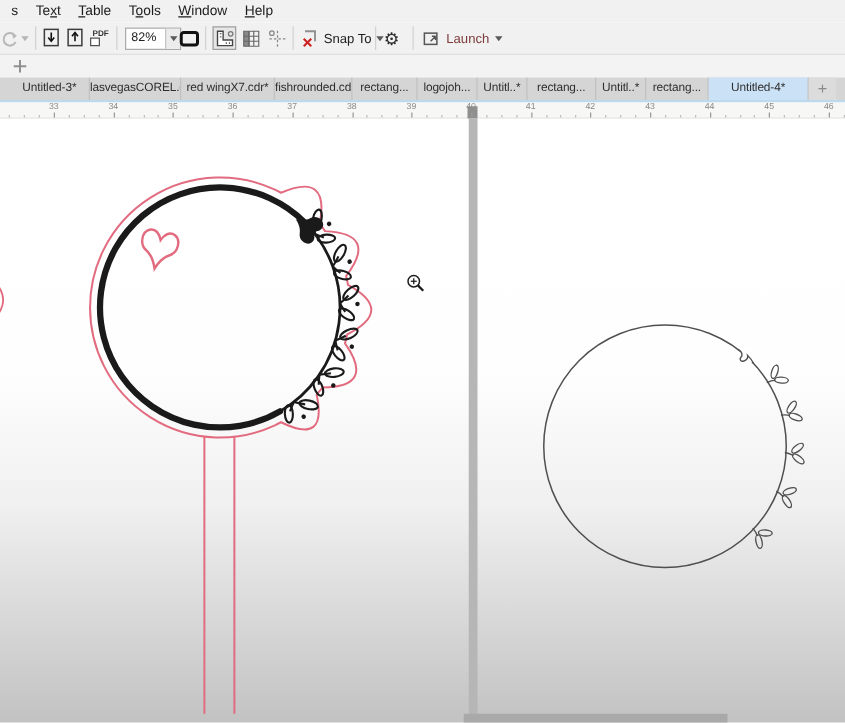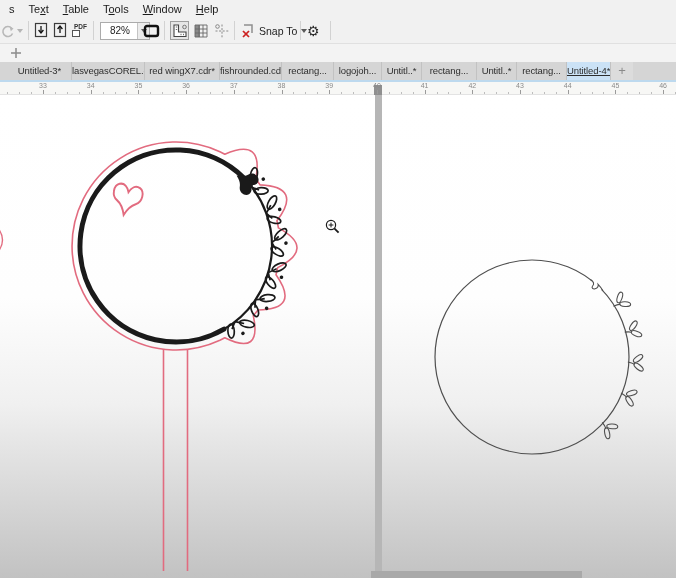--- a/index.html
+++ b/index.html
@@ -15,21 +15,21 @@
 
   
   .toolbar{position:absolute;left:0;top:18px;width:676px;height:26px;background:#f1f1f1;
            border-bottom:1px solid #e0e0e0;box-sizing:border-box;}
   .tb{position:absolute;top:0;height:25px;display:flex;align-items:center;}
   .sep{position:absolute;top:3px;width:1px;height:19px;background:#d2d2d2;}
   .caret{width:0;height:0;border-left:3.5px solid transparent;border-right:3.5px solid transparent;
          border-top:4px solid #5a5a5a;display:inline-block;}
   .caret.dim{border-top-color:#b5b5b5;}
   .combo{display:flex;height:18px;border:1px solid #ababab;background:#fff;box-sizing:border-box;}
-  .combo .val{width:27px;font-size:10px;line-height:16px;padding-left:9px;color:#222;}
+  .combo .val{width:27px;font-size:10px;line-height:16px;padding-left:4px;color:#222;}
   .combo .btn{width:11px;background:#ececec;border-left:1px solid #c4c4c4;
               display:flex;align-items:center;justify-content:center;}
   .tblabel{font-size:10.5px;color:#222;margin-right:4px;white-space:nowrap;}
   .launch-label{font-size:10.5px;color:#7d3b3b;margin-right:5px;white-space:nowrap;}
   .pressed{background:#e6e6e6;border:1px solid #9f9f9f;}
 
   
   .subrow{position:absolute;left:0;top:44px;width:676px;height:18px;background:#f3f3f3;}
 
   
@@ -154,41 +154,49 @@
     <span class="tblabel">Snap To</span>
     <span class="caret"></span>
   </div>
   <div class="sep" style="left:300px"></div>
 
   <div class="tb" style="left:307px">
     <span style="font-size:14px;color:#2b2b2b;line-height:14px">⚙</span>
   </div>
   <div class="sep" style="left:330px"></div>
 
+  <div class="tb" style="left:338px">
+    <svg width="15" height="14" style="margin-right:4px">
+      <rect x="1.5" y="2.5" width="10" height="9" fill="none" stroke="#555" stroke-width="1.2"></rect>
+      <path d="M6.5,9 L10.5,5 M10.5,5 h-3 M10.5,5 v3" fill="none" stroke="#555" stroke-width="1.2"></path>
+    </svg>
+    <span class="launch-label">Launch</span>
+    <span class="caret"></span>
+  </div>
 </div>
 
 <div class="subrow">
   <svg width="12" height="12" style="position:absolute;left:10px;top:3px">
     <line x1="6" y1="1" x2="6" y2="11" stroke="#909090" stroke-width="1.6"></line>
     <line x1="1" y1="6" x2="11" y2="6" stroke="#909090" stroke-width="1.6"></line>
   </svg>
 </div>
 
 <div class="tabbar">
     <div class="tab" style="width: 64px;">Untitled-3*</div>
     <div class="tab" style="width: 73px;">lasvegasCOREL.cdr</div>
     <div class="tab" style="width: 75px;">red wingX7.cdr*</div>
     <div class="tab" style="width: 62px;">fishrounded.cdr</div>
     <div class="tab" style="width: 52px;">rectang...</div>
     <div class="tab" style="width: 48px;">logojoh...</div>
     <div class="tab" style="width: 40px;">Untitl..*</div>
     <div class="tab" style="width: 55px;">rectang...</div>
     <div class="tab" style="width: 40px;">Untitl..*</div>
     <div class="tab" style="width: 50px;">rectang...</div>
-    <div class="tab active" style="width: 44px; text-decoration: underline;">Untitled-4*</div>
+    <div class="tab active" style="width: 80px;">Untitled-4*</div>
     <div class="tabplus">+</div>
   </div>
 <div class="bluestrip"></div>
 
 <div class="ruler">
   <div class="rulermark"></div>
 <div class="rnum" style="left: 43px;">33</div>
     <div class="tick major" style="left: 43px;"></div>
     <div class="tick minor" style="left: 31.075px;"></div>
     <div class="tick minor" style="left: 19.15px;"></div>

